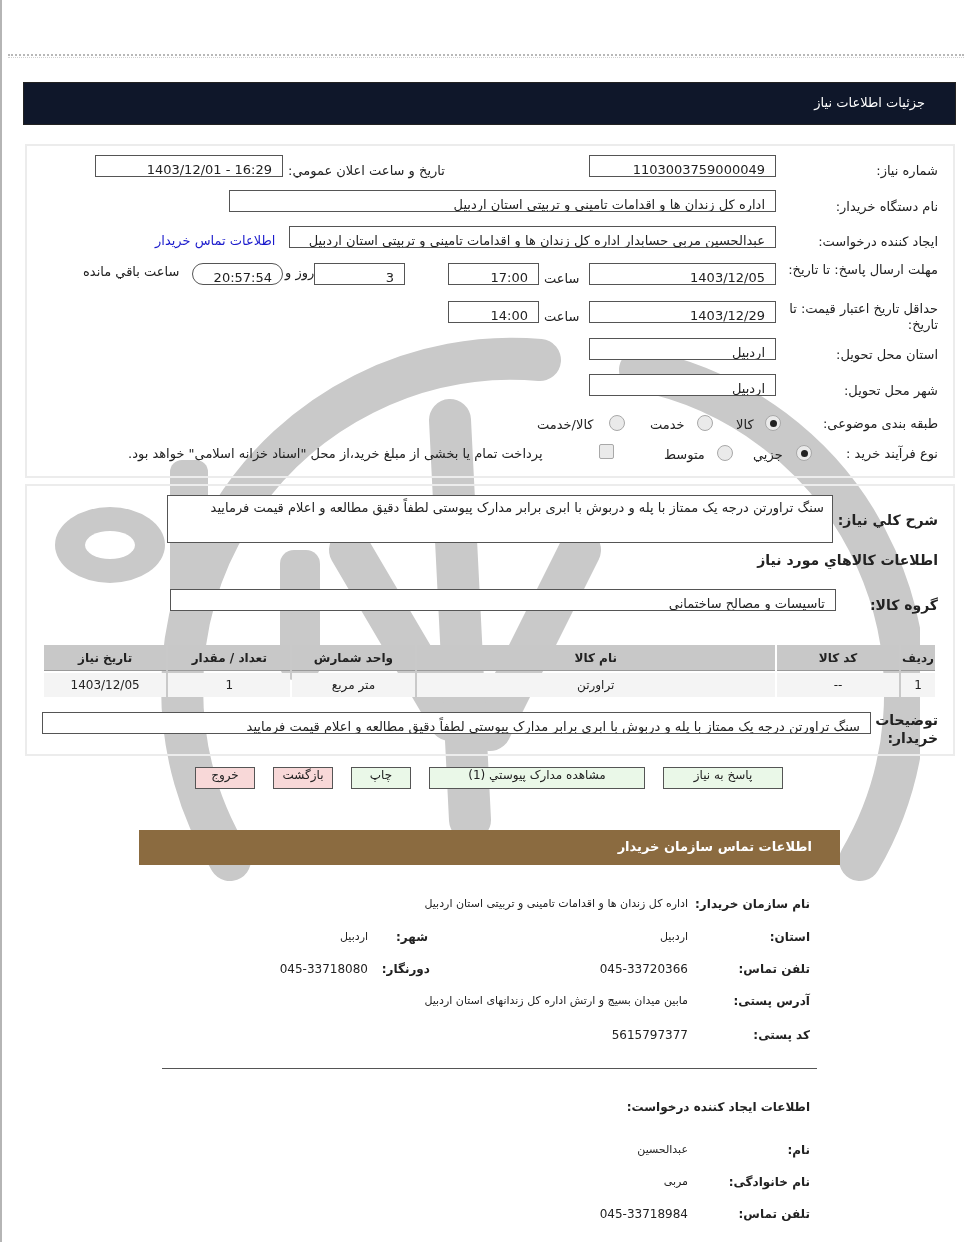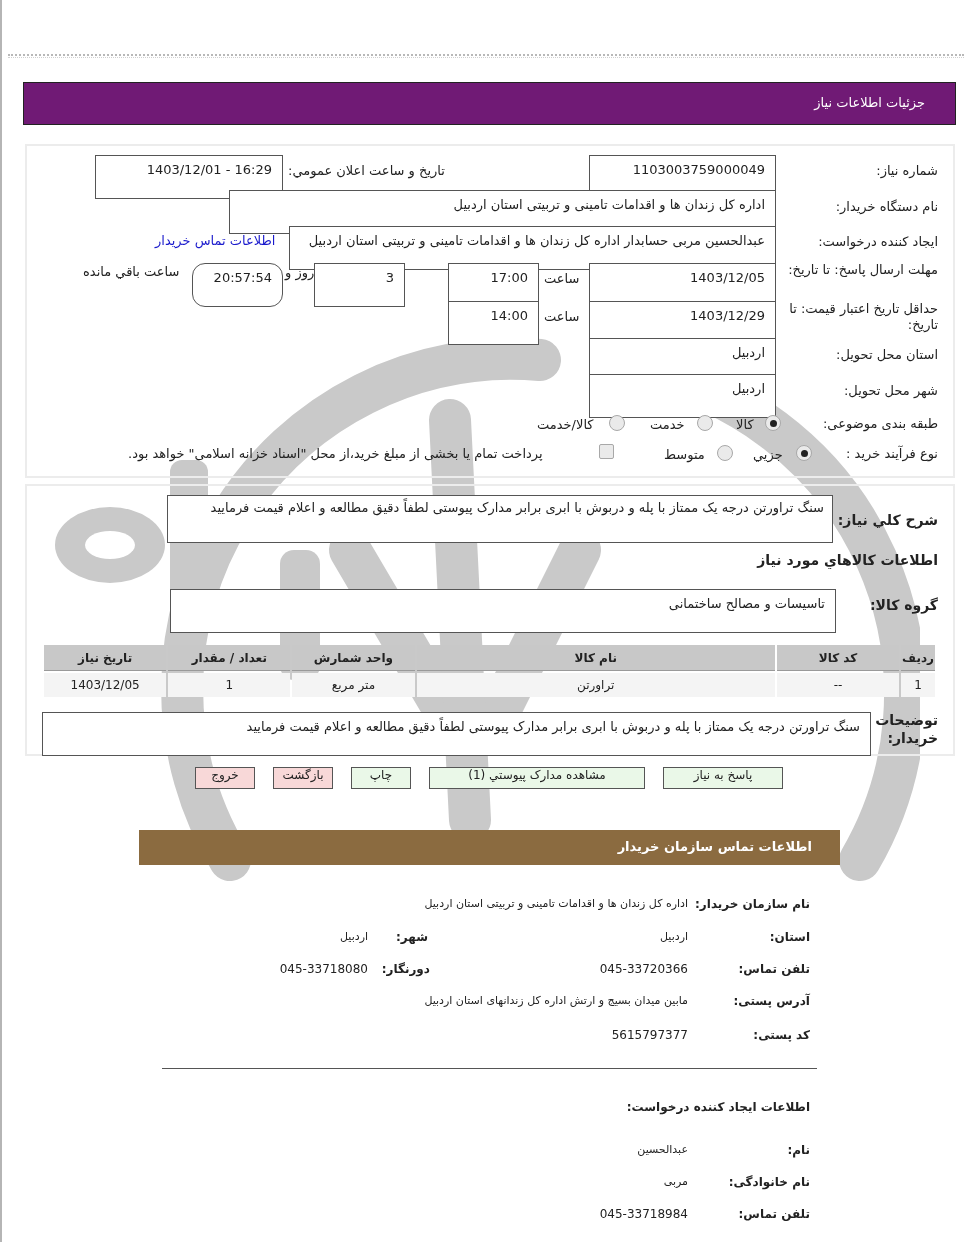--- a/index.html
+++ b/index.html
@@ -7,25 +7,25 @@
   body {
     width: 978px; height: 1242px; position: relative; overflow: hidden;
     background: #ffffff; font-family: "DejaVu Sans", sans-serif; font-size: 13px; color: #222;
     direction: rtl;
   }
   .left-rule { position: absolute; left: 0; top: 0; width: 2px; height: 1242px; background: #b5b5b5; }
   .dotted-rule { position: absolute; left: 8px; top: 54px; width: 956px; height: 4px;
     border-top: 2px dotted #b8b8b8; border-bottom: 1px dotted #d0d0d0; }
   .watermark { position: absolute; left: 20px; top: 300px; width: 900px; height: 600px; pointer-events: none; z-index: 0; }
   .header-bar { position: absolute; left: 23px; top: 82px; width: 933px; height: 43px;
-    background: #701a75; border: 1px solid #222; color: #fff; z-index: 1; }
+    background: #0f172a; border: 1px solid #222; color: #fff; z-index: 1; }
   .header-bar span { position: absolute; right: 30px; top: 12px; font-size: 13px; }
   .panel { position: absolute; border: 2px solid #ececec; z-index: 1; }
   .lbl { position: absolute; font-size: 13px; color: #222; white-space: nowrap; z-index: 2; line-height: 16px; }
-  .box { position: absolute; border: 1px solid #555; background: #fff; height: 44px; font-size: 13px;
+  .box { position: absolute; border: 1px solid #555; background: #fff; height: 22px; font-size: 13px;
     padding: 6px 10px; white-space: nowrap; overflow: hidden; z-index: 2; text-align: right; }
   .box.ltr { direction: ltr; text-align: right; }
   .link { position: absolute; color: #1a1acc; font-size: 13px; z-index: 3; white-space: nowrap; }
   .radio { position: absolute; width: 16px; height: 16px; border-radius: 50%; border: 1px solid #a8a8a8;
     background: #eaeaea; z-index: 2; }
   .radio.on::after { content: ""; position: absolute; left: 4px; top: 4px; width: 7px; height: 7px; border-radius: 50%; background: #222; }
   .check { position: absolute; width: 15px; height: 15px; border: 1px solid #a8a8a8; background: #eaeaea; border-radius: 2px; z-index: 2; }
   .bold { font-weight: bold; }
   table.items { position: absolute; left: 42px; top: 643px; width: 895px; border-collapse: separate; border-spacing: 2px; z-index: 2; font-size: 12px; }
   table.items th { background: #c8c8c8; color: #222; font-weight: bold; height: 26px; border-bottom: 1px solid #999; }

